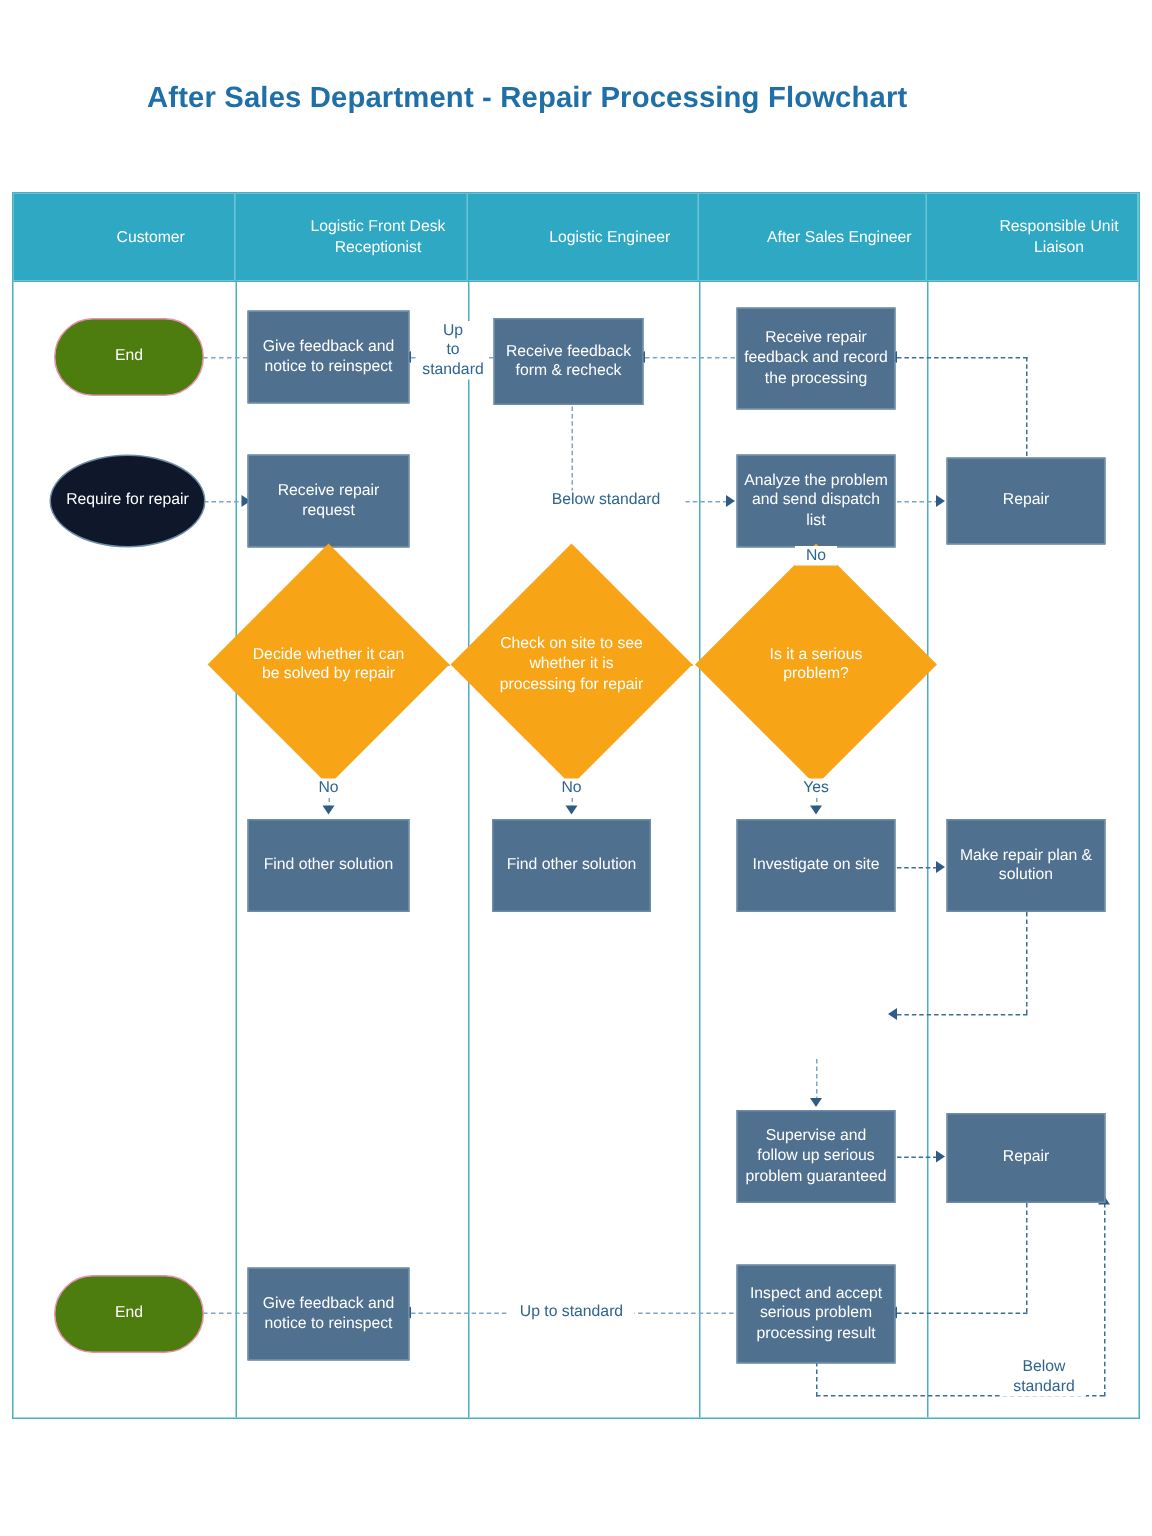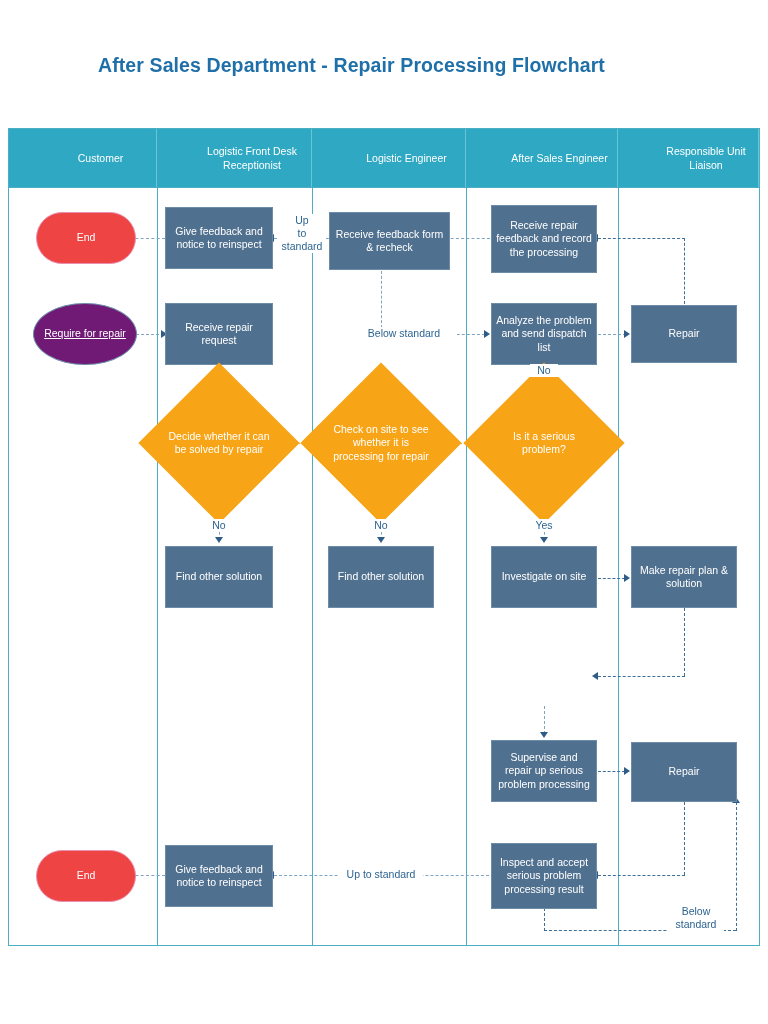--- a/index.html
+++ b/index.html
@@ -74,29 +74,28 @@
     font-size: 10.5px;
     line-height: 13.5px;
     padding: 2px 4px;
     z-index: 4;
   }
   .node.process {
     background: #50708F;
     border: 1px solid #6D8CA8;
   }
   .node.terminator {
-    background: #ef4444;
+    background: #4d7c0f;
     border: 1px solid #E890AE;
     border-radius: 26px;
   }
   .node.oval {
-    background: #701a75;
+    background: #0f172a;
     border: 1px solid #6D8CA8;
     border-radius: 50%;
-    text-decoration: underline;
   }
   .node.decision {
     background: transparent;
     border: none;
   }
   .diamond-shape {
     position: absolute;
     left: 0; top: 0; right: 0; bottom: 0;
     background: #F8A417;
     transform: rotate(45deg);
@@ -278,21 +277,21 @@
   </div>
 
   <div class="node process" style="left:165px; top:546px; width:108px; height:62px;">
     <span>Find other solution</span>
   </div>
 
   <div class="node process" style="left:165px; top:845px; width:108px; height:62px;">
     <span>Give feedback and notice to reinspect</span>
   </div>
 
-  <div class="node process" style="left:329px; top:212px; width:121px; height:58px;align-items:center;">
+  <div class="node process" style="left:329px; top:212px; width:100px; height:58px;align-items:center;">
     <span>Receive feedback form &amp; recheck</span>
   </div>
 
   <div class="node decision" style="left:324px; top:386px; width:114px; height:114px;">
     <div class="diamond-shape"></div>
     <span class="dlabel">Check on site to see whether it is processing for repair</span>
   </div>
 
   <div class="node process" style="left:328px; top:546px; width:106px; height:62px;">
     <span>Find other solution</span>
@@ -310,21 +309,21 @@
     <div class="diamond-shape"></div>
     <span class="dlabel">Is it a serious problem?</span>
   </div>
 
   <div class="node process" style="left:491px; top:546px; width:106px; height:62px;">
     <span>Investigate on site</span>
   </div>
 
 
   <div class="node process" style="left:491px; top:740px; width:106px; height:62px;">
-    <span>Supervise and repair up serious problem processing</span>
+    <span>Supervise and follow up serious problem guaranteed</span>
   </div>
 
   <div class="node process" style="left:491px; top:843px; width:106px; height:66px;">
     <span>Inspect and accept serious problem processing result</span>
   </div>
 
   <div class="node process" style="left:631px; top:305px; width:106px; height:58px;">
     <span>Repair</span>
   </div>
 

